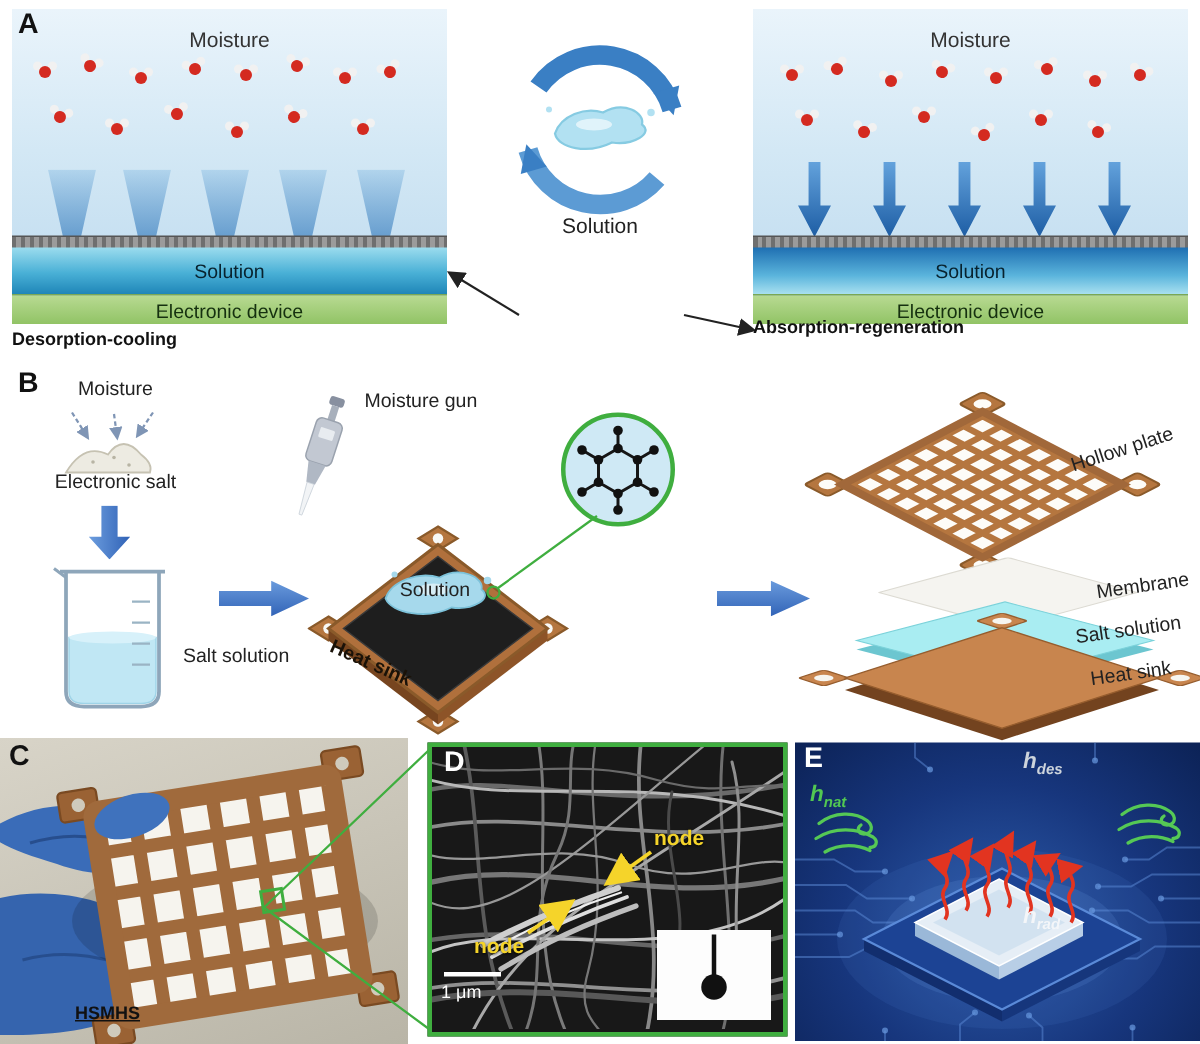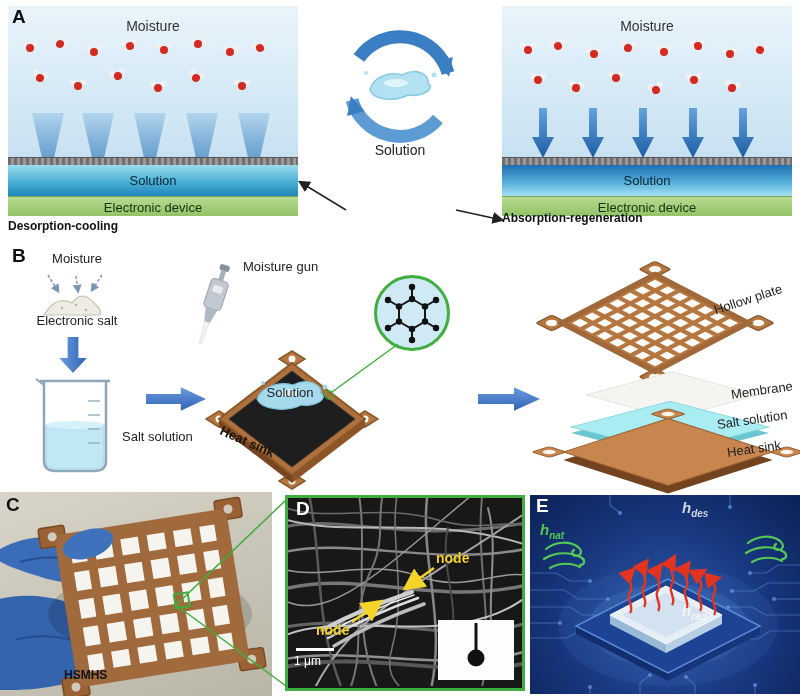--- a/index.html
+++ b/index.html
@@ -318,21 +318,21 @@
           <circle cx="89" cy="-76" r="4.5" fill="#cfcabc"></circle>
         <circle cx="89" cy="76" r="4.5" fill="#cfcabc"></circle>
           <circle cx="-89" cy="76" r="4.5" fill="#cfcabc"></circle>
         <rect x="-80" y="-70" width="160" height="140" rx="4" fill="#f6f4ee"></rect>
         <path d="M-53.3,-70 V70 M-26.7,-70 V70 M0,-70 V70 M26.7,-70 V70 M53.3,-70 V70 M-80,-42 H80 M-80,-14 H80 M-80,14 H80 M-80,42 H80" stroke="#a06a3c" stroke-width="9" fill="none"></path>
         <rect x="-80" y="-70" width="160" height="140" rx="4" fill="none" stroke="#a06a3c" stroke-width="14"></rect>
         <rect x="22" y="0" width="14" height="14" fill="none" stroke="#3fae3f" stroke-width="2"></rect>
       </g>
       <ellipse cx="88" cy="52" rx="26" ry="14" fill="#3f72bd" transform="rotate(-18 88 52)"></ellipse>
     </svg>
-    <div class="cap" style="left:64px;top:176px;width:140px;">HSMHS</div>
+    <div class="cap" style="left:50px;top:176px;width:140px;text-decoration:underline;">HSMHS</div>
   </div>
 
   <div class="pD">
     <div class="plabel" style="left:8px;top:0;color:#fff;">D</div>
     <svg width="234" height="188" viewBox="0 0 234 188">
       <rect x="0" y="0" width="234" height="188" fill="#181818"></rect>
       <g fill="none" stroke-linecap="round">
         <path d="M-8,30 C50,14 120,48 242,24" stroke="#6a6a6a" stroke-width="3"></path>
         <path d="M-8,55 C60,38 150,70 242,50" stroke="#8a8a8a" stroke-width="2.5"></path>
         <path d="M-8,92 C70,70 150,110 242,86" stroke="#777777" stroke-width="3.5"></path>

